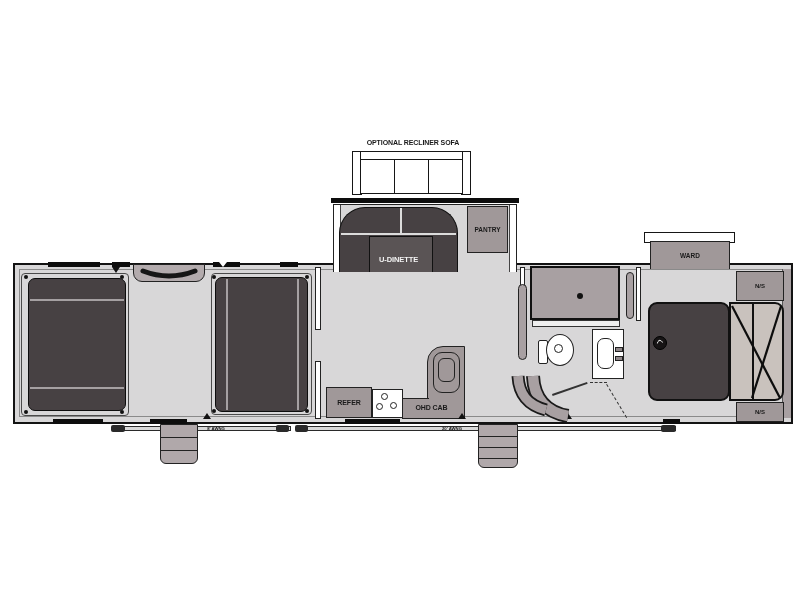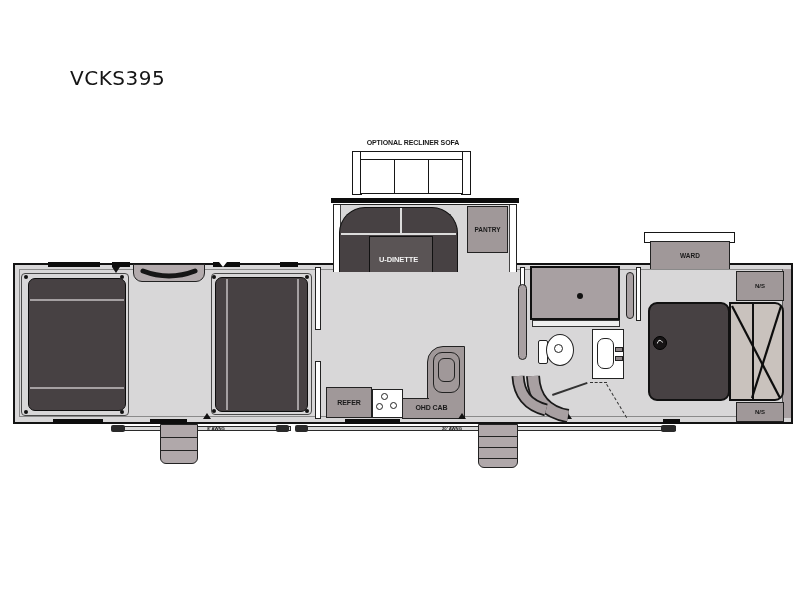--- a/index.html
+++ b/index.html
@@ -138,21 +138,20 @@
   #ns-bot{left:736px;top:402px;width:48px;height:20px;}
   .ns-lbl{font-size:6px;font-weight:bold;color:#1a1a1a;}
 
   #overlay-svg{position:absolute;left:0;top:0;width:800px;height:600px;z-index:8;pointer-events:none;}
 </style>
 </head>
 <body>
 
 <div id="canvas">
 
-  <div id="title" class="abs">VCKS395</div>
 
   <div id="sofa-label" class="lbl">OPTIONAL RECLINER SOFA</div>
   <div id="sofa-arm-left" class="sofa-part"></div>
   <div id="sofa-arm-right" class="sofa-part"></div>
   <div id="sofa-back" class="sofa-part"></div>
   <div id="sofa-seat" class="sofa-part"></div>
   <div id="sofa-div1" class="sofa-divider"></div>
   <div id="sofa-div2" class="sofa-divider"></div>
 
   <div id="body" class="abs"></div>

